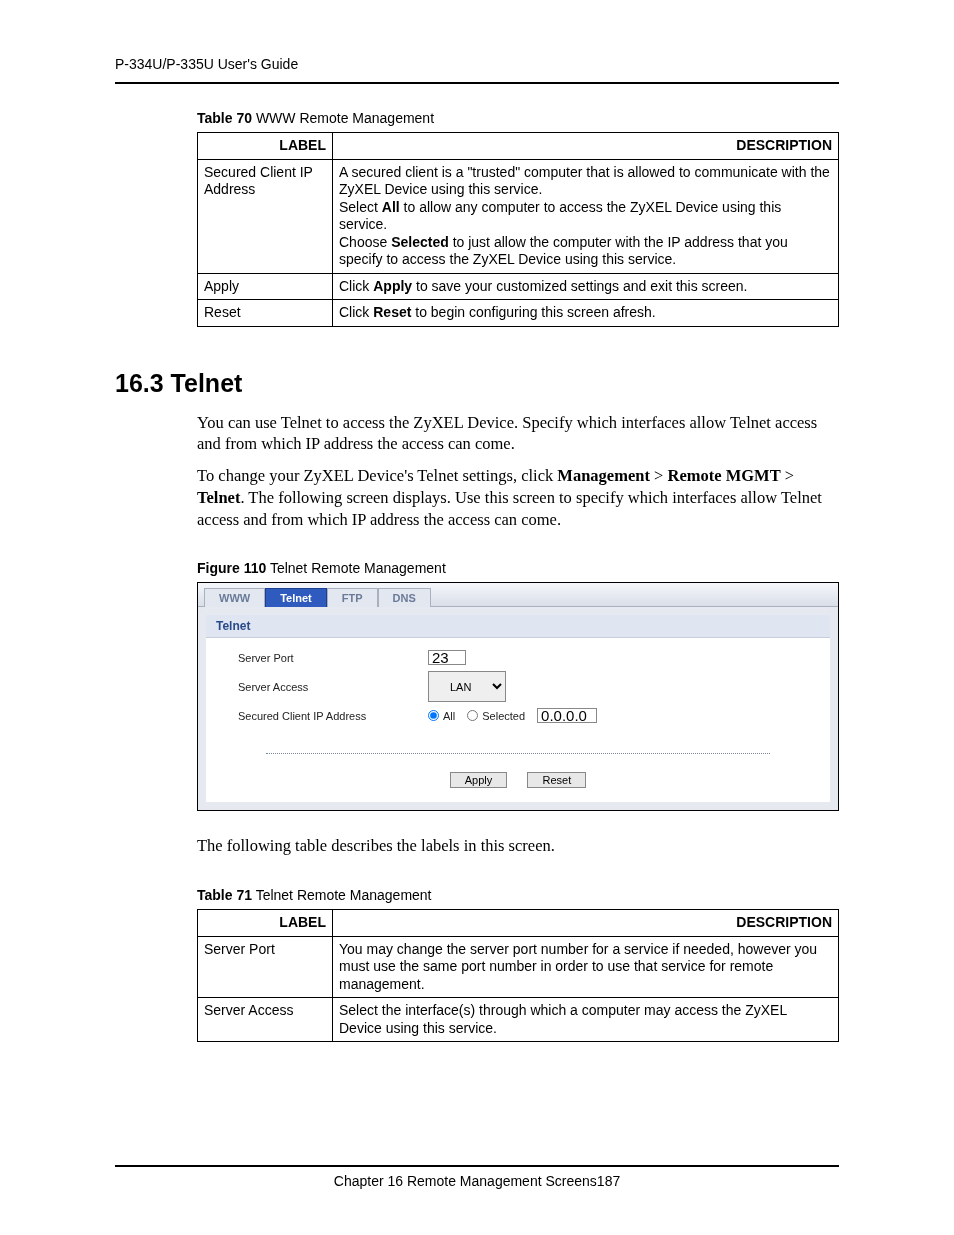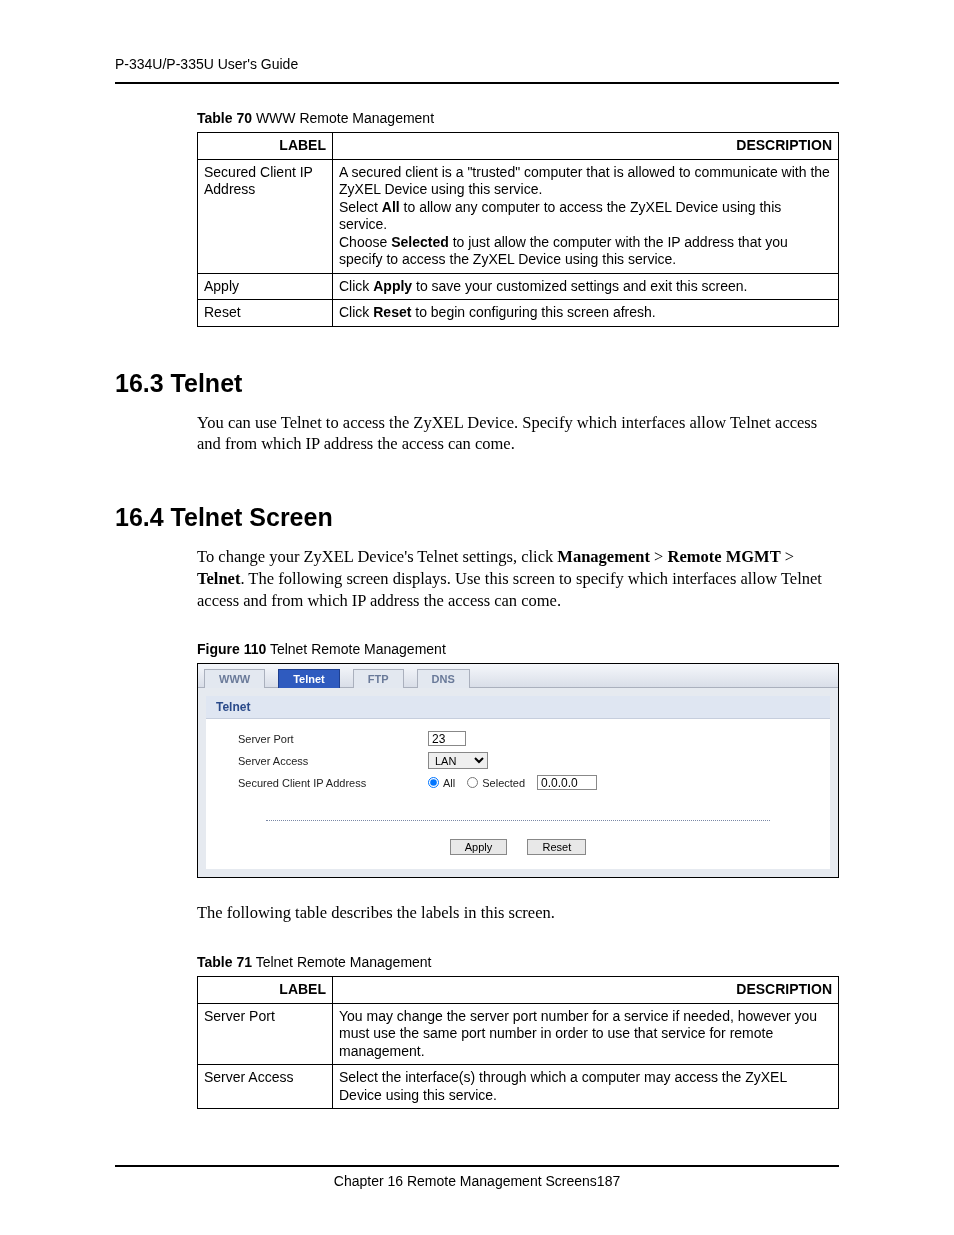--- a/index.html
+++ b/index.html
@@ -85,21 +85,21 @@
     gap: 0;
     font-size: 11px;
   }
   .tab {
     padding: 3px 14px;
     background: #e3e8f0;
     border: 1px solid #aab0bd;
     border-bottom: none;
     color: #6a7a99;
     font-weight: bold;
-    margin-right: 13px;
+    margin-right: 0;
     position: relative;
     top: 1px;
   }
   .tab.active {
     background: #2f5bbf;
     color: #fff;
     border-color: #1e3f8f;
   }
   .panel {
     background: #fff;
@@ -126,32 +126,32 @@
     margin-bottom: 6px;
   }
   .form-row .flabel {
     width: 190px;
     color: #222;
     font-size: 11px;
   }
   .mini-input {
     border: 1px solid #888;
     background: #fff;
-    font-size: 12px;
+    font-size: 15px;
     padding: 1px 3px;
     height: 15px;
     box-sizing: border-box;
   }
   .mini-input.port { width: 38px; }
   .mini-select {
     border: 1px solid #888;
     background: #efefef;
     font-size: 11px;
-    padding: 0 2px;
-    height: 17px;
+    padding: 0 17px;
+    height: 31px;
     min-width: 60px;
   }
   .radio-wrap {
     display: inline-flex;
     align-items: center;
     gap: 4px;
     margin-right: 12px;
     font-size: 11px;
   }
   .mini-radio {
@@ -232,21 +232,20 @@
     <tr>
       <td>Reset</td>
       <td><span>Click </span><b>Reset</b><span> to begin configuring this screen afresh.</span></td>
     </tr>
   </tbody>
 </table>
 
 <h2 class="section">16.3  Telnet</h2>
 <p class="body">You can use Telnet to access the ZyXEL Device. Specify which interfaces allow Telnet access and from which IP address the access can come.</p>
 
-<h2 class="section" style="margin-top:48px">16.4  Telnet Screen</h2>
 <p class="body">
   <span>To change your ZyXEL Device's Telnet settings, click </span><b>Management</b><span> &gt; </span><b>Remote MGMT</b><span> &gt; </span><b>Telnet</b><span>. The following screen displays. Use this screen to specify which interfaces allow Telnet access and from which IP address the access can come.</span>
 </p>
 
 <div class="spacer-sm"></div>
 <div class="caption">
   <b>Figure 110</b><span>   Telnet Remote Management</span>
 </div>
 
 <div class="figure-box">

